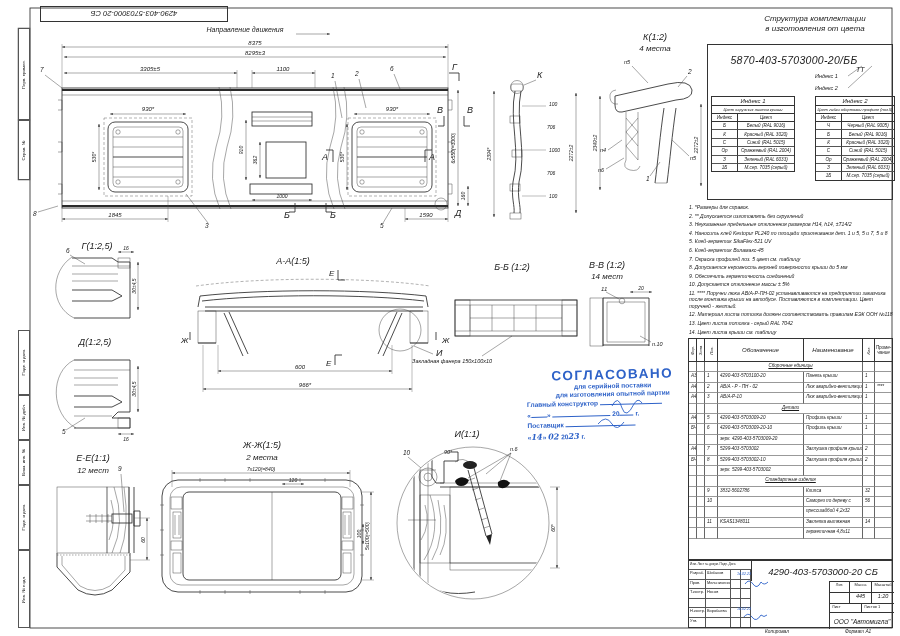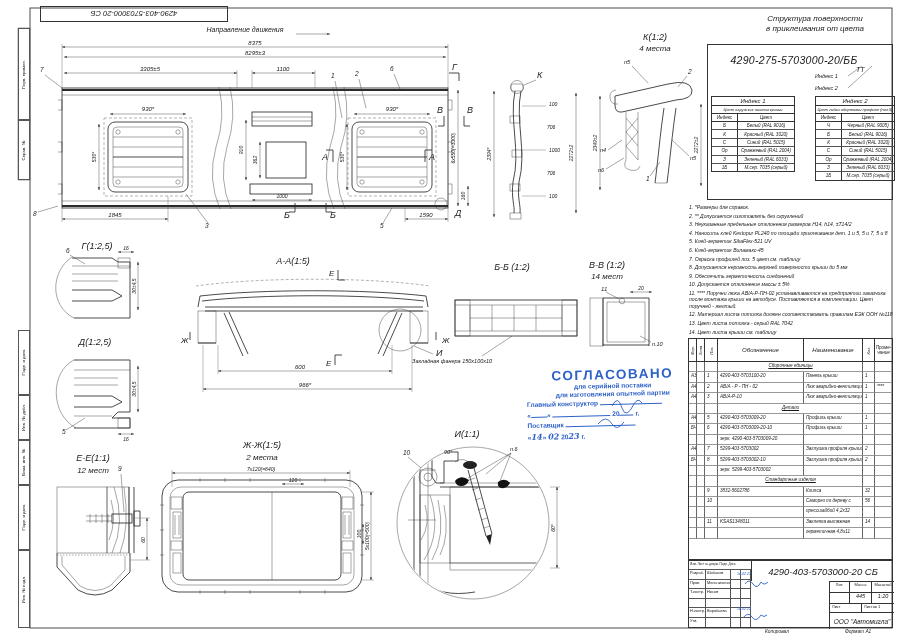--- a/index.html
+++ b/index.html
@@ -454,25 +454,25 @@
       <span>Взам. инв. №</span>
     </div>
 <div class="mlab" style="top:485px;height:65px">
       <span>Подп. и дата</span>
     </div>
 <div class="mlab" style="top:550px;height:78px">
       <span>Инв. № подл.</span>
     </div>
 
 <div class="desig-title">
-  <div>Структура поверхности</div>
-  <div>в приклеивания от цвета</div>
+  <div>Структура комплектации</div>
+  <div>в изготовления от цвета</div>
 </div>
 <div class="desig-box"></div>
-<div class="desig-num">4290-275-5703000-20/ББ</div>
+<div class="desig-num">5870-403-5703000-20/ББ</div>
 <div class="desig-tt">ТТ</div>
 <div class="idx-ref" style="left:815px;top:73px">Индекс 1</div>
 <div class="idx-ref" style="left:815px;top:85px">Индекс 2</div>
 
 <div class="itab" style="left:711px;top:96px;width:82px">
   <div class="t">Индекс 1</div>
   <div class="st">Цвет наружных листов крыши</div>
   <div class="hh">
         <span>Индекс</span>
         <span>Цвет</span>

